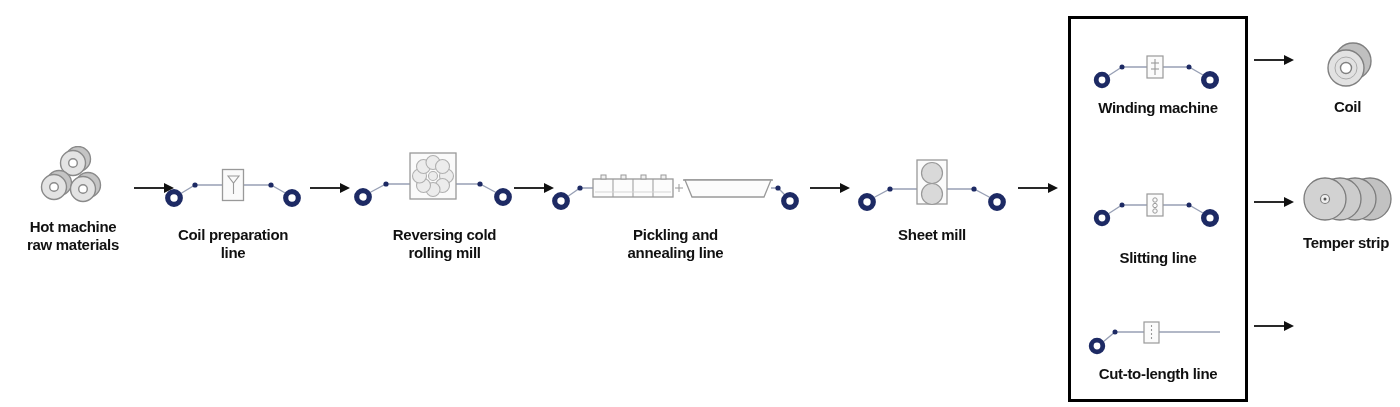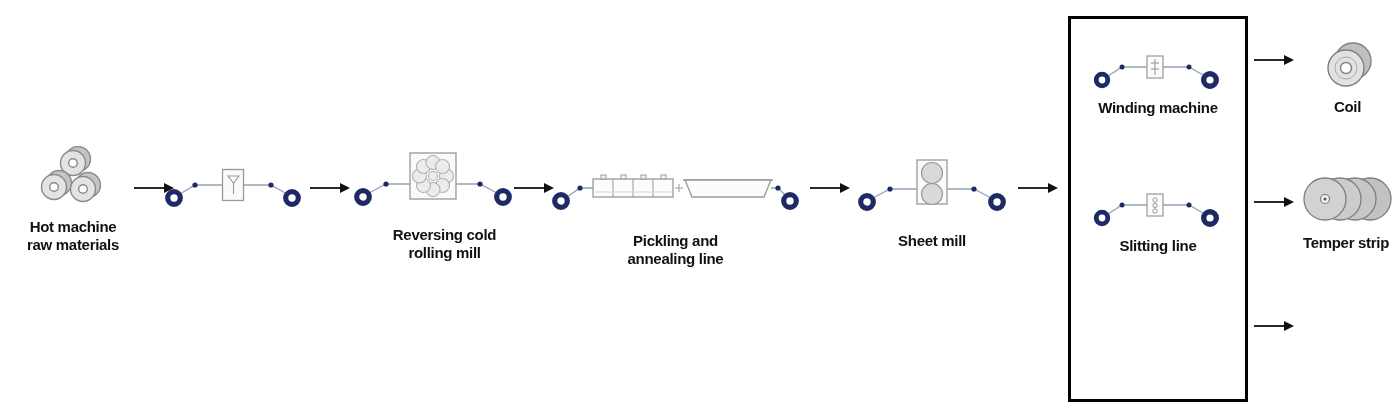--- a/index.html
+++ b/index.html
@@ -35,21 +35,21 @@
     background: transparent;
   }
   .box-item {
     position: absolute;
     left: 0; right: 0;
     display: flex;
     flex-direction: column;
     align-items: center;
   }
   .gap6 { margin-top: 6px; }
-  .gap10 { margin-top: 14px; }
+  .gap10 { margin-top: 8px; }
   .gap12 { margin-top: 12px; }
 </style>
 </head>
 <body>
 
 <div class="canvas">
 
   <div class="stage" style="left:12px; top:146px; width:122px;">
     <svg width="95" height="60" viewBox="0 0 95 60">
       <g stroke="#8a8a8a" stroke-width="1.4">
@@ -79,20 +79,21 @@
       <polyline points="17,26 32,17 59,17" fill="none" stroke="#98a0b5" stroke-width="1.3"></polyline>
       <polyline points="81,17 108,17 124,26" fill="none" stroke="#98a0b5" stroke-width="1.3"></polyline>
       <rect x="59.5" y="1.5" width="21" height="31" fill="#fafafa" stroke="#999" stroke-width="1.3"></rect>
       <polygon points="65,8 76,8 70.5,15" fill="none" stroke="#999" stroke-width="1.1"></polygon>
       <line x1="70.5" y1="15" x2="70.5" y2="26" stroke="#999" stroke-width="1.1"></line>
       <circle cx="32" cy="17" r="2.6" fill="#1d2a64"></circle>
       <circle cx="108" cy="17" r="2.6" fill="#1d2a64"></circle>
       <circle cx="11" cy="30" r="6.3" fill="none" stroke="#1d2a64" stroke-width="5.2"></circle>
       <circle cx="129" cy="30" r="6.3" fill="none" stroke="#1d2a64" stroke-width="5.2"></circle>
     </svg>
+    <div class="label gap12" style="width:120px;">Coil preparation line</div>
   </div>
 
   <div class="arrow" style="left:310px; top:180px;">
     <svg width="40" height="16" viewBox="0 0 40 16">
         <line x1="0" y1="8" x2="30" y2="8" stroke="#111" stroke-width="1.8"></line>
         <polygon points="30,3 40,8 30,13" fill="#111"></polygon>
       </svg>
   </div>
 
   <div class="stage" style="left:350px; top:150px; width:165px;">
@@ -193,36 +194,47 @@
         <line x1="58" y1="10" x2="66" y2="10" stroke="#999" stroke-width="1.1"></line>
         <line x1="58" y1="16" x2="66" y2="16" stroke="#999" stroke-width="1.1"></line>
         <circle cx="29" cy="14" r="2.5" fill="#1d2a64"></circle>
         <circle cx="96" cy="14" r="2.5" fill="#1d2a64"></circle>
         <circle cx="9" cy="27" r="5.8" fill="none" stroke="#1d2a64" stroke-width="4.8"></circle>
         <circle cx="117" cy="27" r="6.3" fill="none" stroke="#1d2a64" stroke-width="5.4"></circle>
       </svg>
       <div class="label gap6" style="width:150px;">Winding machine</div>
     </div>
 
-    <div class="box-item" style="top:172px;">
+    <div class="box-item" style="top:172px;gap:12px;">
       <svg width="130" height="40" viewBox="0 0 130 40">
         <polyline points="15,23 29,14 54,14" fill="none" stroke="#98a0b5" stroke-width="1.3"></polyline>
         <polyline points="70,14 96,14 110,22" fill="none" stroke="#98a0b5" stroke-width="1.3"></polyline>
         <rect x="54" y="3" width="16" height="22" fill="#fbfbfb" stroke="#999" stroke-width="1.2"></rect>
         <circle cx="62" cy="9" r="2.2" fill="none" stroke="#999" stroke-width="1"></circle>
         <circle cx="62" cy="14.5" r="2.2" fill="none" stroke="#999" stroke-width="1"></circle>
         <circle cx="62" cy="20" r="2.2" fill="none" stroke="#999" stroke-width="1"></circle>
         <circle cx="29" cy="14" r="2.5" fill="#1d2a64"></circle>
         <circle cx="96" cy="14" r="2.5" fill="#1d2a64"></circle>
         <circle cx="9" cy="27" r="5.8" fill="none" stroke="#1d2a64" stroke-width="4.8"></circle>
         <circle cx="117" cy="27" r="6.3" fill="none" stroke="#1d2a64" stroke-width="5.4"></circle>
       </svg>
       <div class="label gap6" style="width:150px;">Slitting line</div>
     </div>
 
+    <div class="box-item" style="top:300px;">
+      <svg width="140" height="40" viewBox="0 0 140 40">
+        <polyline points="15,23 27,13 56,13" fill="none" stroke="#98a0b5" stroke-width="1.3"></polyline>
+        <line x1="71" y1="13" x2="132" y2="13" stroke="#98a0b5" stroke-width="1.3"></line>
+        <rect x="56" y="3" width="15" height="21" fill="#fbfbfb" stroke="#999" stroke-width="1.2"></rect>
+        <line x1="63.5" y1="6" x2="63.5" y2="21" stroke="#999" stroke-width="1.1" stroke-dasharray="2,2"></line>
+        <circle cx="27" cy="13" r="2.5" fill="#1d2a64"></circle>
+        <circle cx="9" cy="27" r="5.8" fill="none" stroke="#1d2a64" stroke-width="4.8"></circle>
+      </svg>
+      <div class="label gap6" style="width:160px;">Cut-to-length line</div>
+    </div>
 
   </div>
 
   <div class="arrow" style="left:1254px; top:52px;">
     <svg width="40" height="16" viewBox="0 0 40 16">
         <line x1="0" y1="8" x2="30" y2="8" stroke="#111" stroke-width="1.8"></line>
         <polygon points="30,3 40,8 30,13" fill="#111"></polygon>
       </svg>
   </div>
   <div class="arrow" style="left:1254px; top:194px;">

